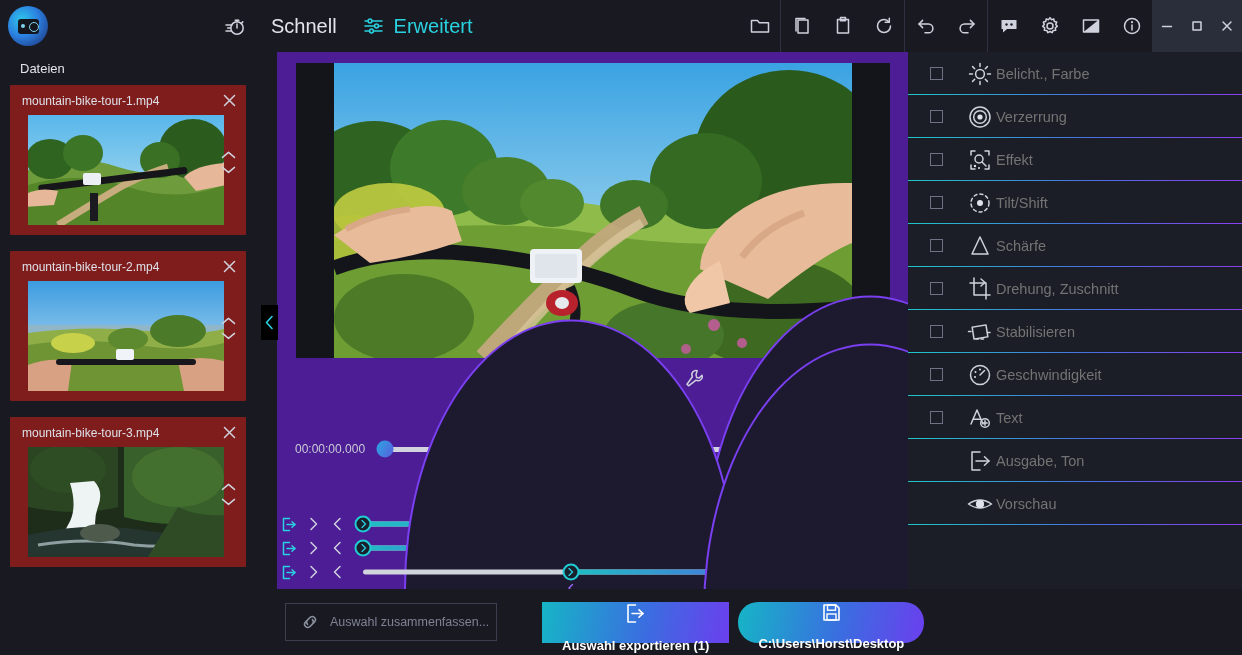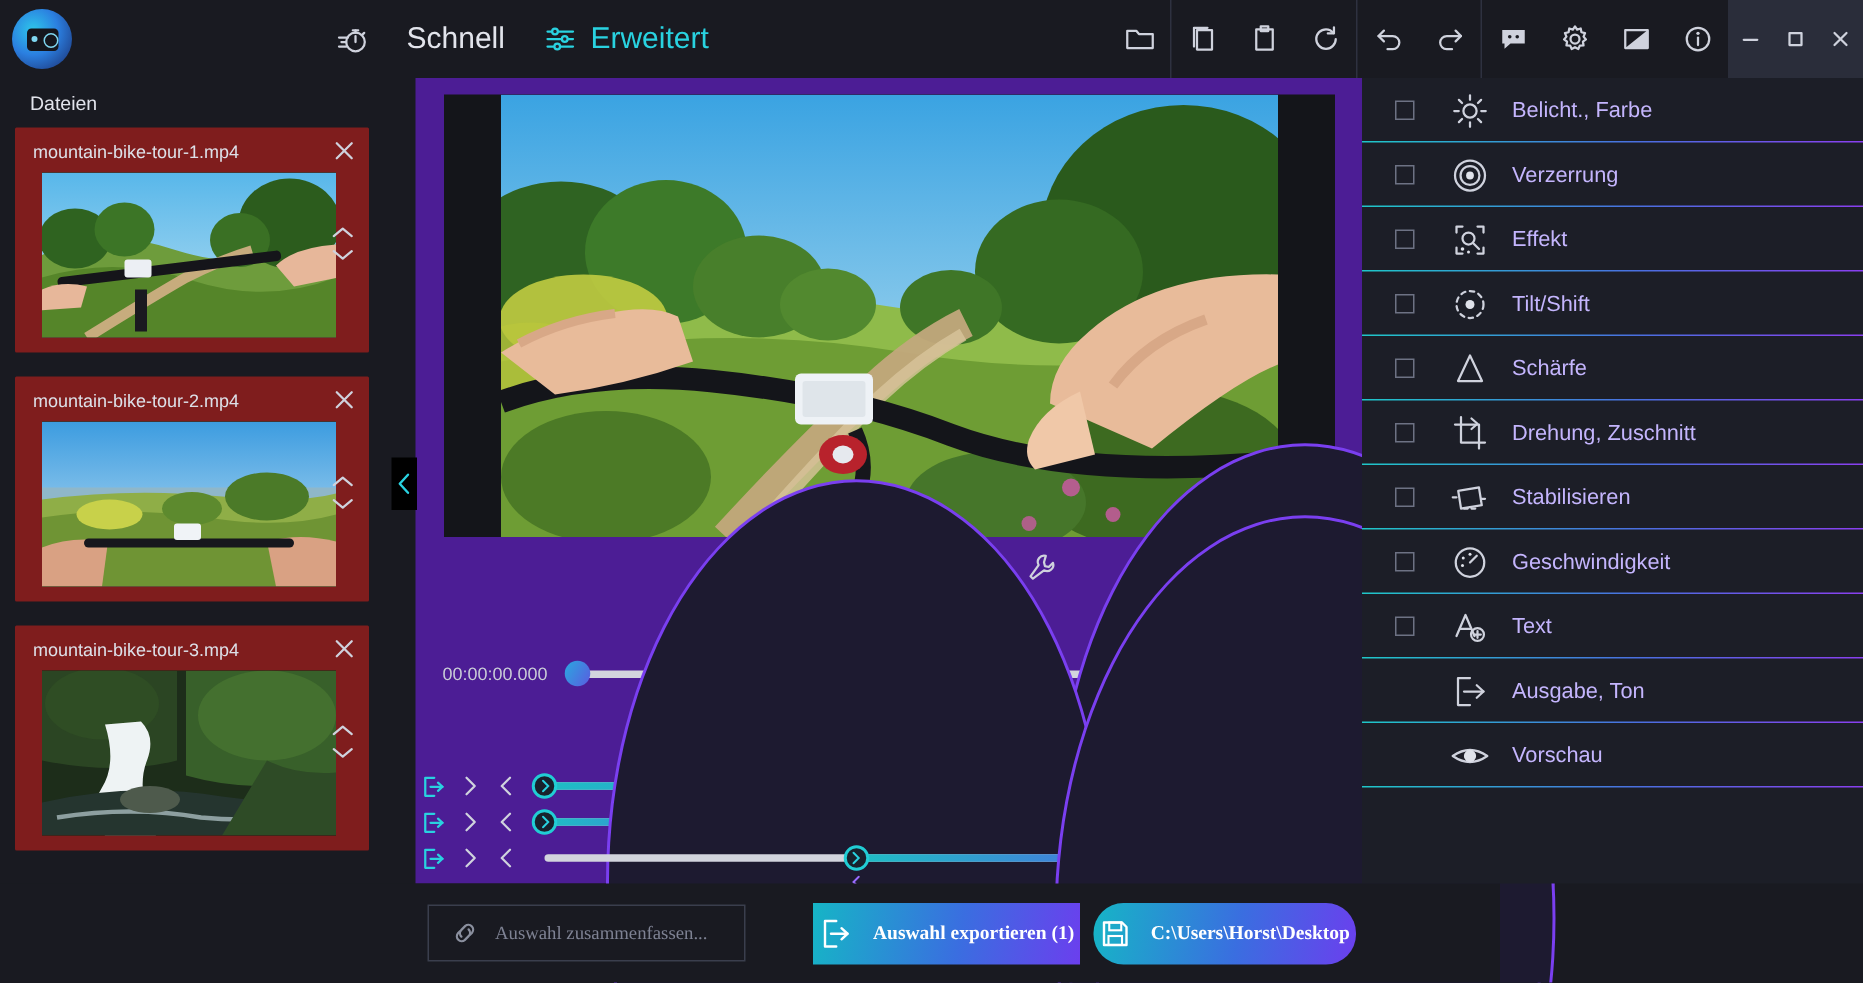--- a/index.html
+++ b/index.html
@@ -180,38 +180,37 @@
   }
   .fx-row:after {
     content: ''; position: absolute; left: 0; bottom: 0; width: 100%; height: 1px;
     background: linear-gradient(90deg, #1fc6c9 0%, #4a6fe0 55%, #8a3ff0 100%);
   }
   .fx-chk {
     width: 13px; height: 13px; border: 1.3px solid #6d7284; flex: 0 0 auto;
   }
   .fx-chk.none { border: none; }
   .fx-ic { width: 32px; display: flex; justify-content: center; margin-left: 21px; flex: 0 0 auto; }
-  .fx-lb { font-size: 14.5px; color: #c4b5fd; margin-left: 12px; }
+  .fx-lb { font-size: 14.5px; color: #737373; }
 
   
   .bottom {
-    position: absolute; left: 0; top: 589px; width: 1000px; height: 66px;
+    position: absolute; left: 0; top: 589px; width: 1242px; height: 66px;
     background: #191a21;
-    font-family: Liberation Serif, serif;
   }
   .bottom-inner { position: absolute; left: 277px; top: 0; width: 965px; height: 66px; display: flex; align-items: center; }
   .merge-box {
     margin-left: 8px; width: 212px; height: 38px; border: 1px solid #3a3e4d;
     display: flex; align-items: center; gap: 10px; padding-left: 14px; cursor: pointer;
   }
   .merge-lb { font-size: 12.5px; color: #7e8293; }
   .grad-btn {
-    height: 41px; display: flex; align-items: center; gap: 13px; padding: 0 4px;
+    height: 41px; display: flex; align-items: center; gap: 13px; padding: 0 20px;
     background: linear-gradient(100deg, #16b5c6 0%, #3a6ee0 55%, #6b3fee 100%);
-    color: #fff; font-size: 13px; font-weight: bold; cursor: pointer;
+    color: #fff; font-size: 13px; font-weight: bold; cursor: pointer; flex-direction: column;
   }
   .btn-export { margin-left: 45px; }
   .btn-path { margin-left: 9px; border-radius: 20px; }
 </style>
 </head>
 <body>
 
 <div id="app">
 
   <div class="header">

